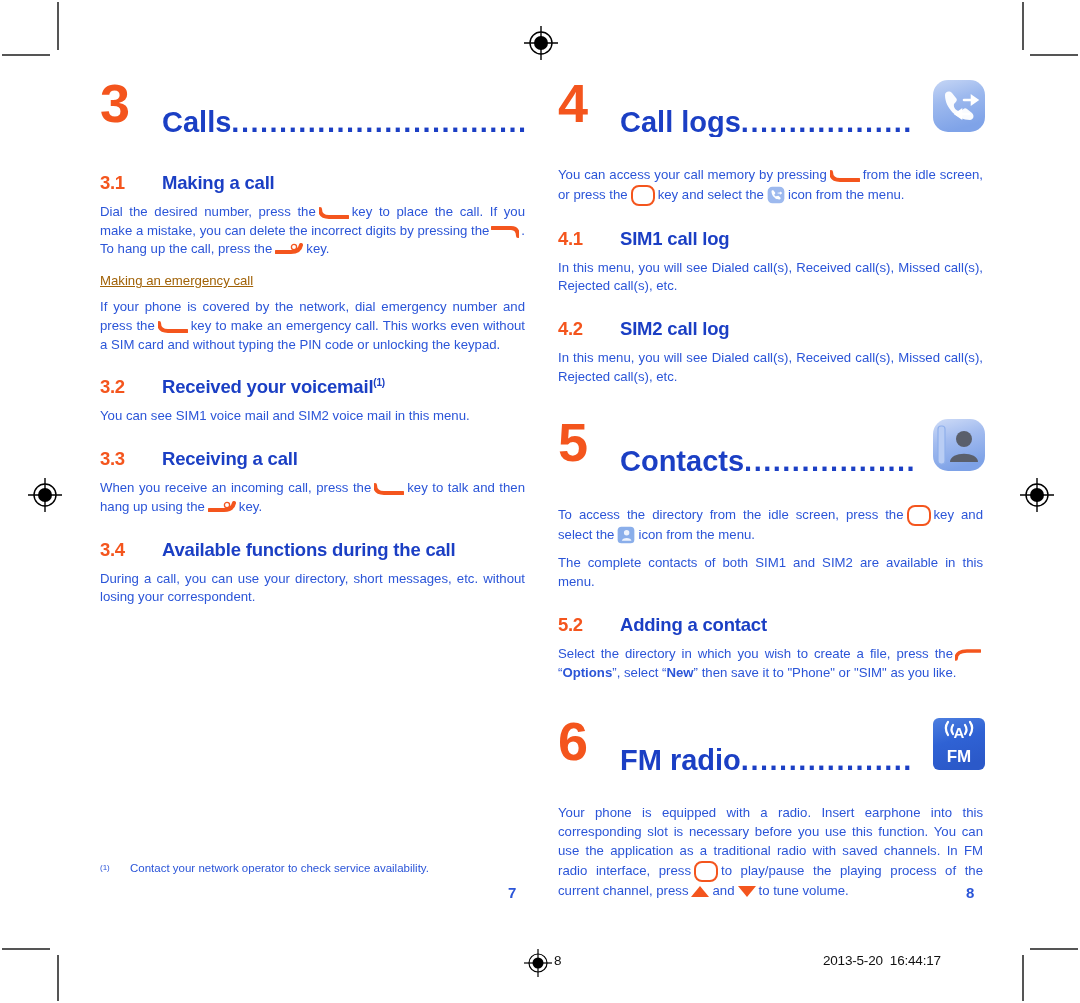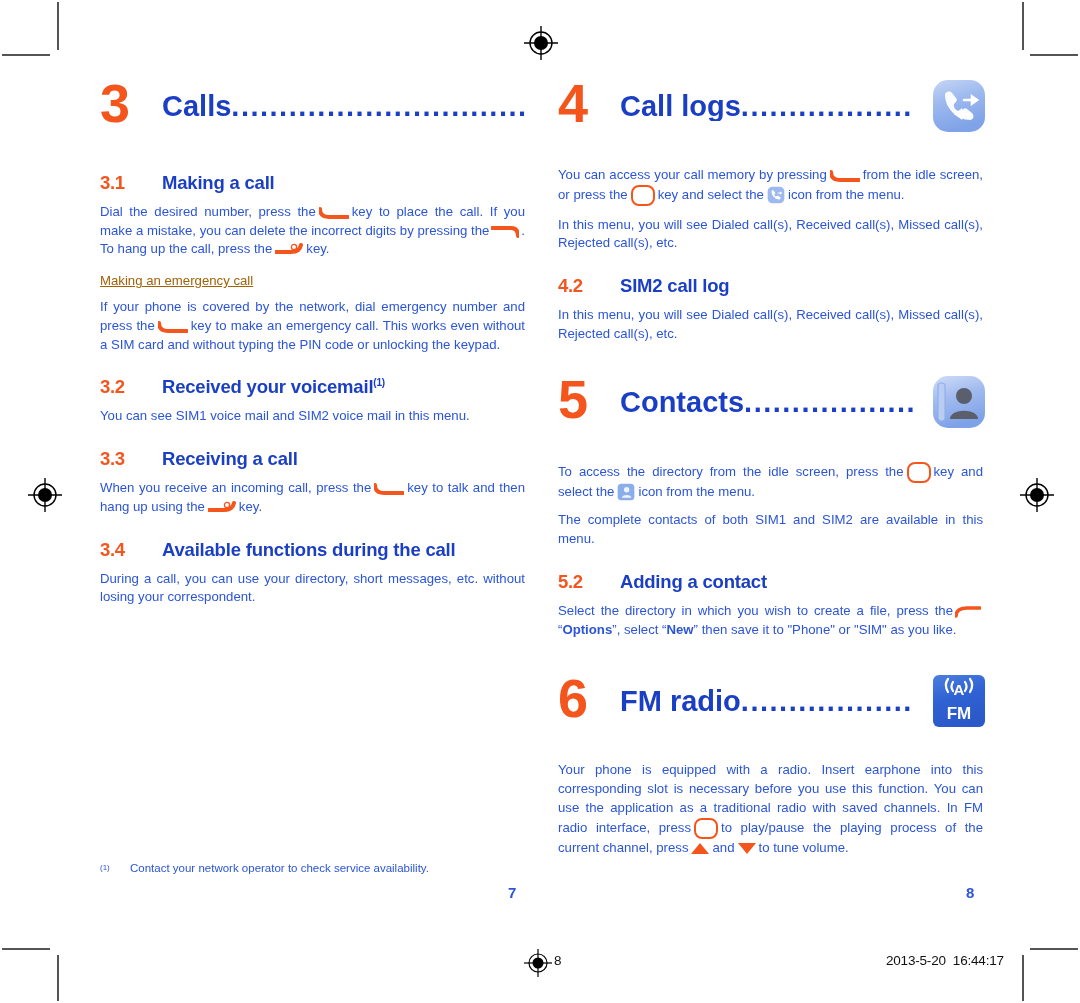--- a/index.html
+++ b/index.html
@@ -46,21 +46,21 @@
     left: 0; top: -12px;
     font-size: 54px;
     font-weight: bold;
     color: #F4551D;
     line-height: 1;
     letter-spacing: -1px;
   }
   .chapter-title-wrap {
     position: absolute;
     left: 62px;
-    top: 4px;
+    top: 20px;
     right: 0;
     display: flex;
     align-items: baseline;
     white-space: nowrap;
     overflow: hidden;
   }
   .chapter-title {
     font-size: 29px;
     font-weight: bold;
     color: #1B3FC4;
@@ -208,21 +208,21 @@
     bottom: 28px;
     left: 0;
     width: 1080px;
     height: 22px;
     color: #111;
     font-size: 13.5px;
     font-family: "Liberation Sans", sans-serif;
   }
   .footer-left  { position: absolute; left: 104px; top: 0; letter-spacing: -0.2px;}
   .footer-pg    { position: absolute; left: 554px; top: 0; }
-  .footer-right { position: absolute; left: 886px; top: 0; letter-spacing: -0.2px;}
+  .footer-right { position: absolute; left: 823px; top: 0; letter-spacing: -0.2px;}
   .footer-reg   { position: absolute; left: 524px; top: -4px; width: 28px; height: 28px; }
 </style>
 </head>
 <body>
 
 <div class="page">
 
   <div class="crop-mark" style="left:57px; top:2px; width:1.5px; height:48px;"></div>
   <div class="crop-mark" style="left:2px; top:54px; width:48px; height:1.5px;"></div>
 
@@ -337,20 +337,24 @@
 
     <p class="body">You can access your call memory by pressing<span class="key key-send"><svg viewBox="0 0 30 13">
             <path d="M1 3 C1 9, 5 11, 10 11 L29 11" fill="none" stroke="#F4551D" stroke-width="4" stroke-linecap="round"></path>
           </svg></span>from the idle screen, or press the<span class="key key-ok"></span>key and select the<span class="icon-inline"><svg viewBox="0 0 56 56">
             <rect x="2" y="2" width="52" height="52" rx="15" fill="#9db9ee"></rect>
             <path d="M14 17 C14 14, 18 12, 21 15 L25 20 C27 22, 25 24, 23 26 C22 30, 26 34, 30 33 C32 31, 34 29, 36 31 L41 35 C44 38, 42 42, 39 42 C26 42, 14 30, 14 17 Z" fill="#fff"></path>
             <path d="M33 22 L44 22 M41 18.5 L46 22 L41 25.5 Z" stroke="#fff" stroke-width="2.6" fill="#fff"></path>
             <path d="M38 36 L27 36 M30 32.5 L25 36 L30 39.5 Z" stroke="#fff" stroke-width="2.6" fill="#fff"></path>
           </svg></span>icon from the menu.</p>
 
+    <div class="section">
+      <span class="section-num">4.1</span>
+      <span class="section-title">SIM1 call log</span>
+    </div>
     <p class="body">In this menu, you will see Dialed call(s), Received call(s), Missed call(s), Rejected call(s), etc.</p>
 
     <div class="section">
       <span class="section-num">4.2</span>
       <span class="section-title">SIM2 call log</span>
     </div>
     <p class="body">In this menu, you will see Dialed call(s), Received call(s), Missed call(s), Rejected call(s), etc.</p>
 
     <div class="chapter" style="margin-top:40px;">
       <span class="chapter-num">5</span>

